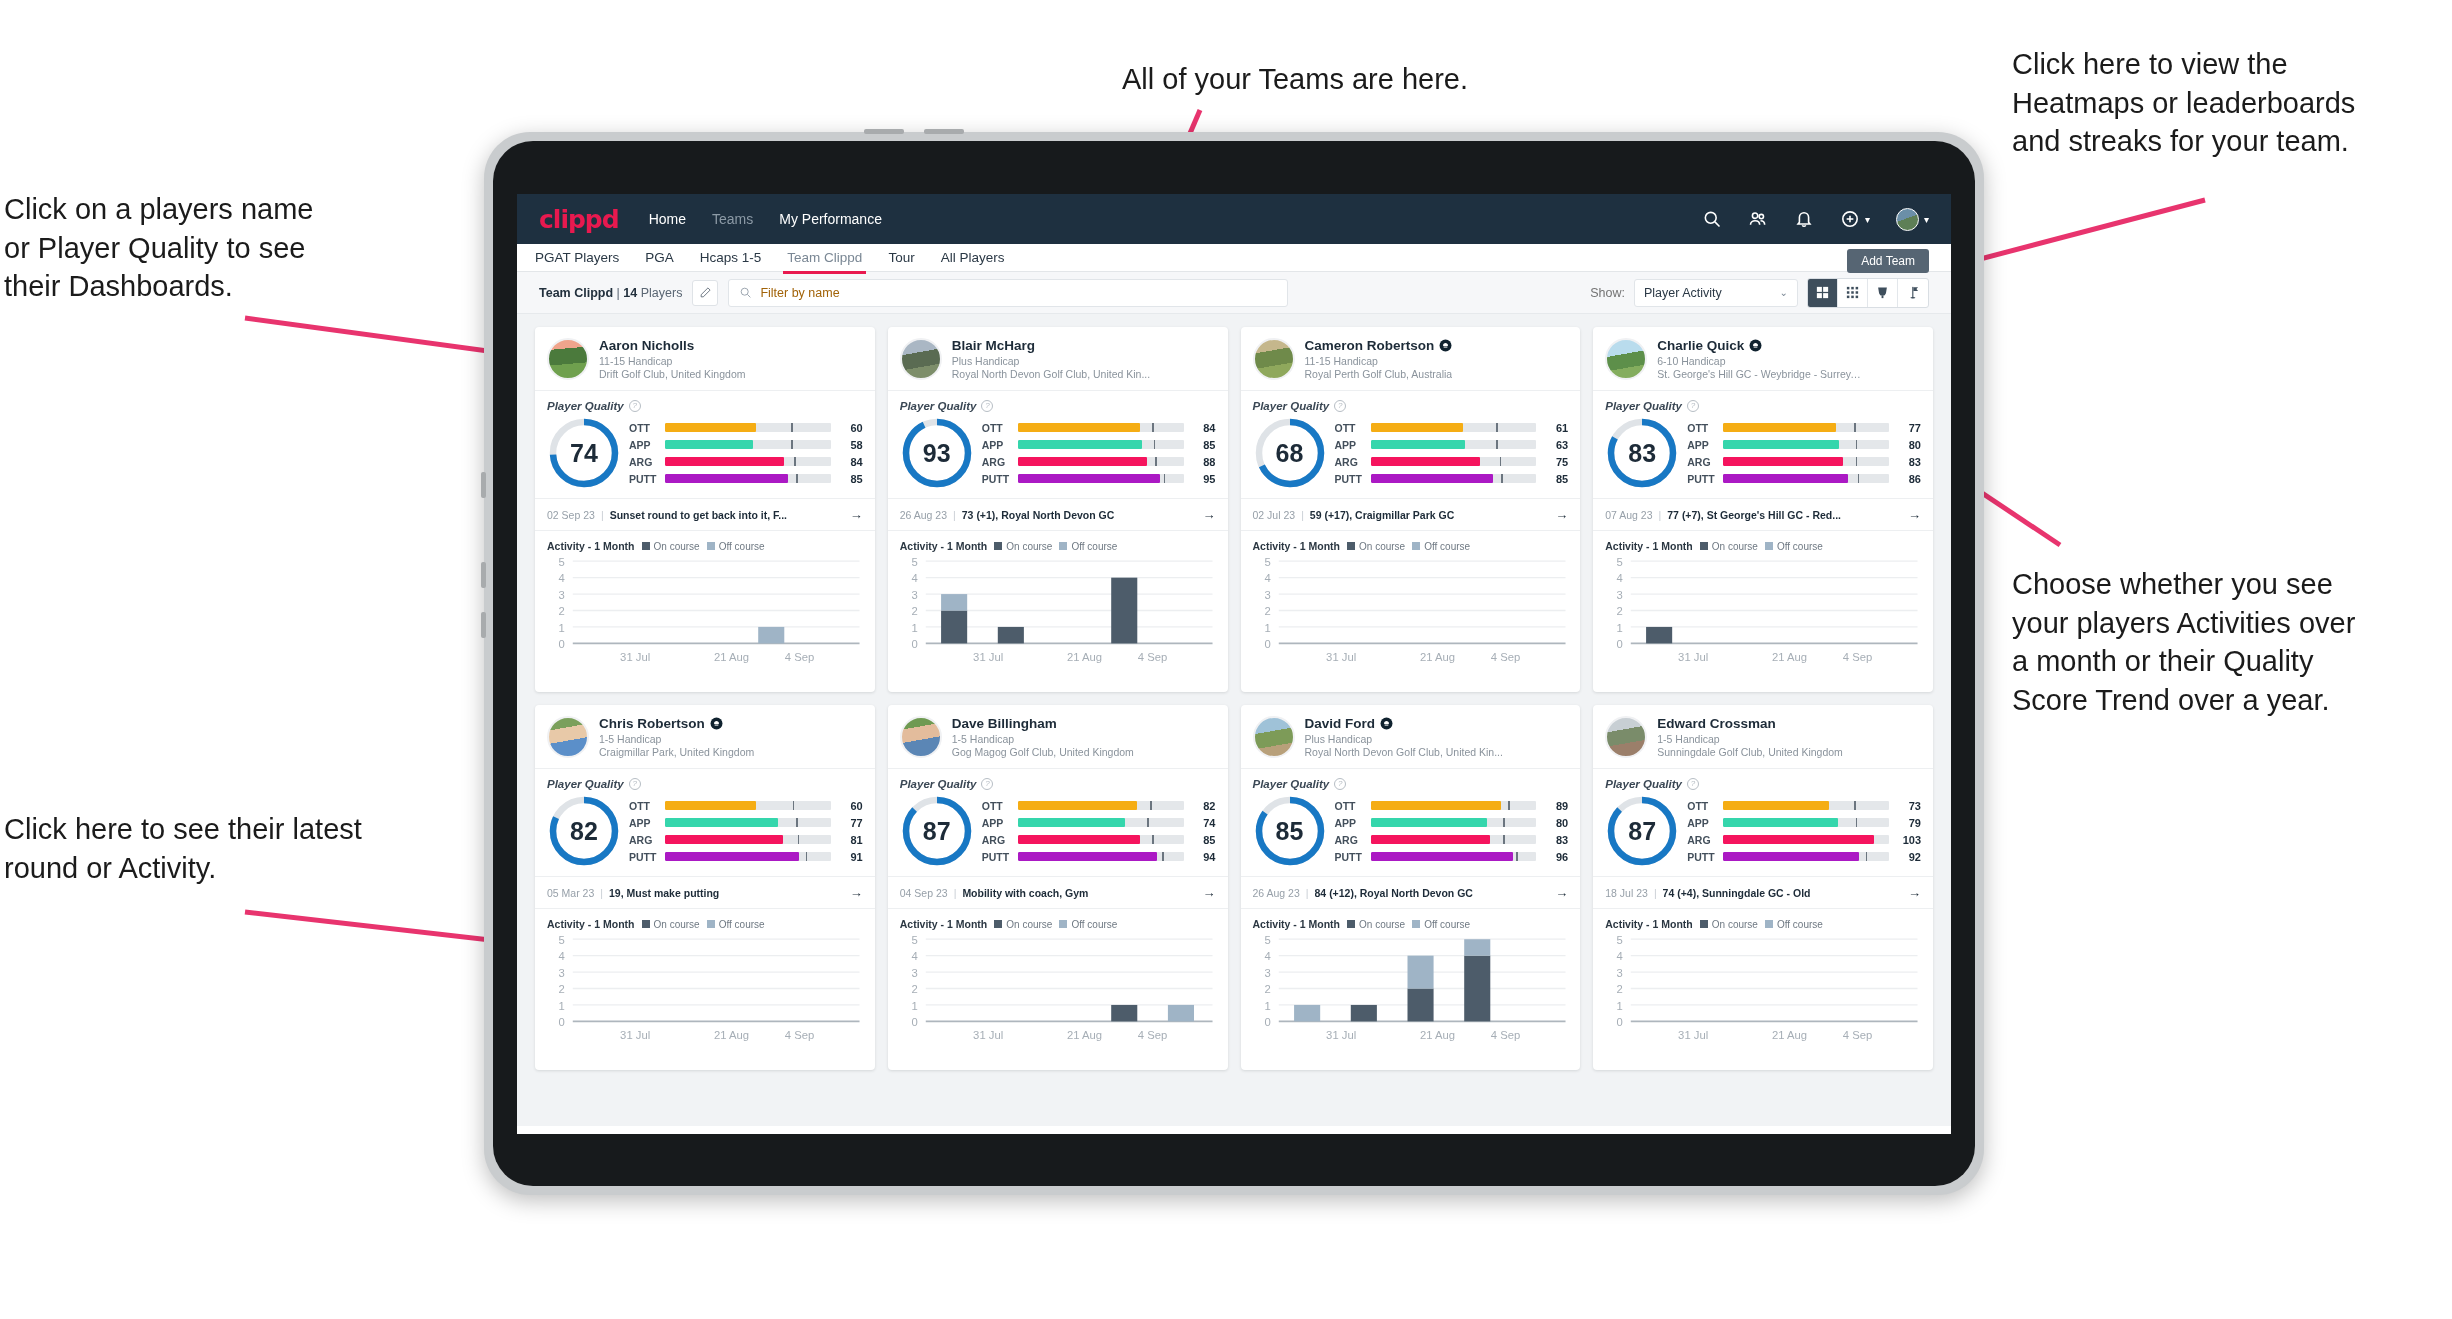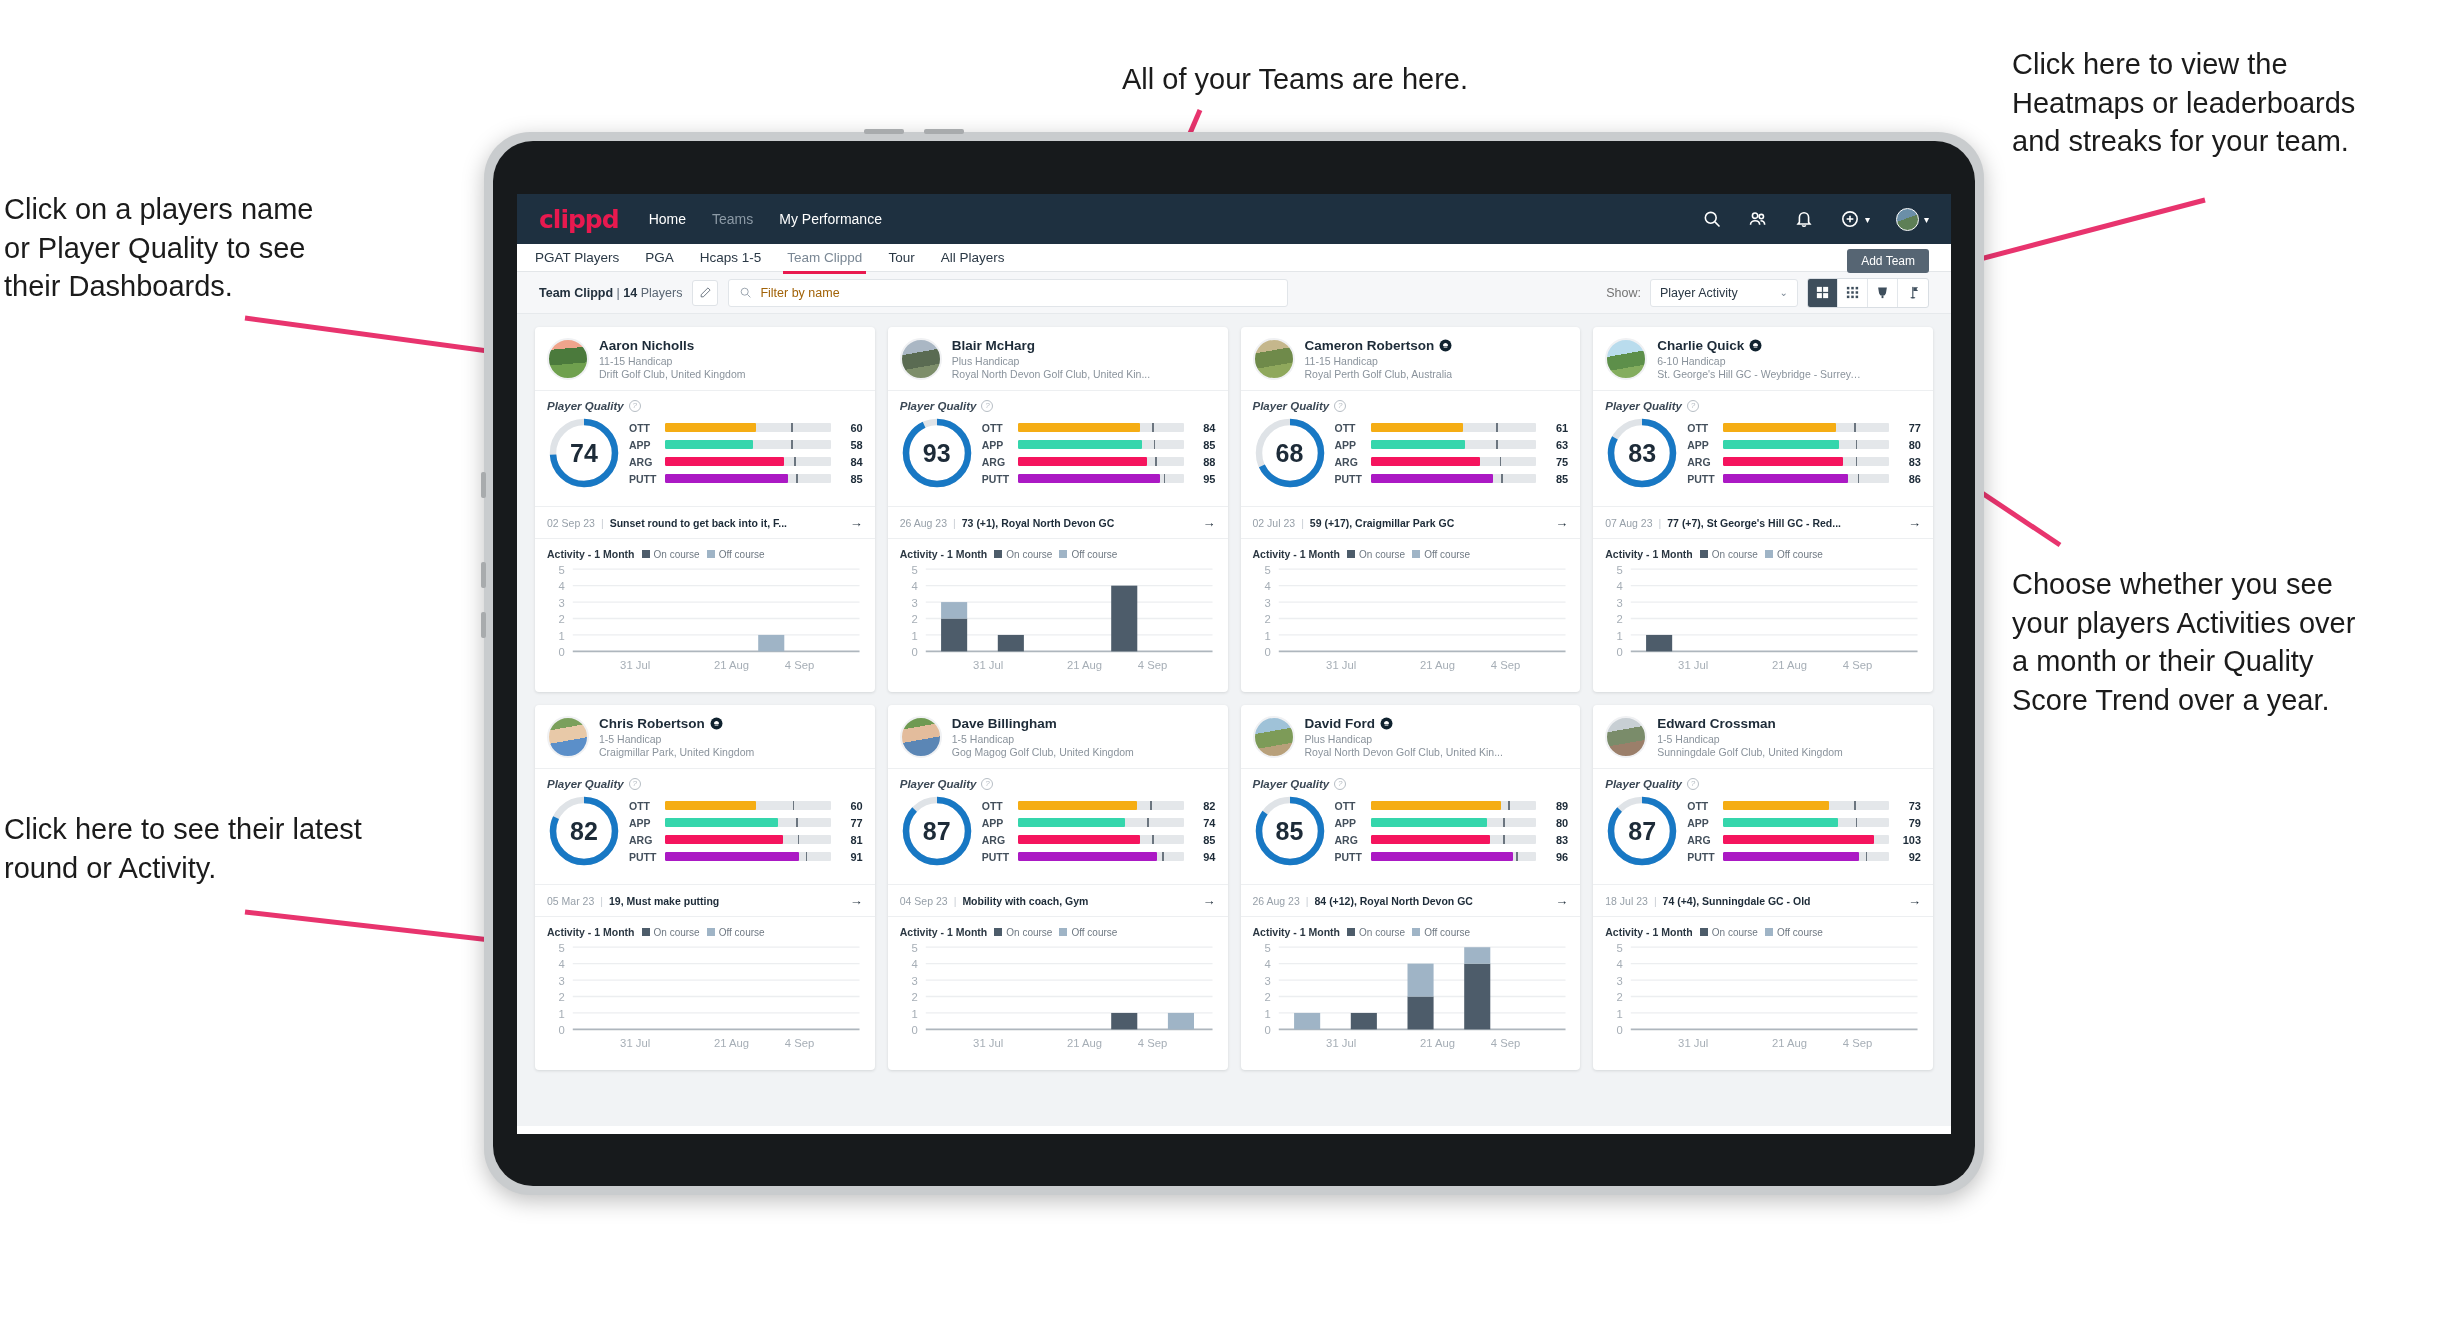--- a/index.html
+++ b/index.html
@@ -116,21 +116,21 @@
     flex: 1; height: 28px; background: #fff;
     border: 1px solid #e1e5e9; border-radius: 3px;
     display: flex; align-items: center; gap: 8px;
     padding: 0 10px; max-width: 560px;
   }
   .search-box svg { width: 13px; height: 13px; fill: none; stroke: #9aa4ae; stroke-width: 1.8; }
   .search-ph { color: #a16207; font-size: 12.5px; }
   .show-wrap { margin-left: auto; display: flex; align-items: center; gap: 9px; }
   .show-lbl { font-size: 12.5px; color: #737373; }
   .select {
-    width: 148px; height: 28px; background: #fff;
+    width: 164px; height: 28px; background: #fff;
     border: 1px solid #e1e5e9; border-radius: 3px;
     display: flex; align-items: center; padding: 0 9px;
     font-size: 12.5px; color: #2a3845;
   }
   .select .cv { margin-left: auto; color: #7a8794; font-size: 10px; }
   .viewtoggle { display: flex; border: 1px solid #d9dee3; border-radius: 3px; overflow: hidden; background: #fff; }
   .vt {
     width: 30px; height: 28px; display: flex;
     align-items: center; justify-content: center;
     border-right: 1px solid #e3e7eb;
@@ -198,21 +198,21 @@
     flex: 1; height: 9px; background: #e4e7ea;
     border-radius: 1px; position: relative; overflow: hidden;
   }
   .mfill { position: absolute; left: 0; top: 0; bottom: 0; border-radius: 1px; }
   .mtick { position: absolute; top: 0; bottom: 0; width: 1.6px; background: #6b757f; }
   .mval { font-size: 11px; font-weight: 700; color: #1d2b38; width: 26px; text-align: right; }
 
   .latest {
     display: flex; align-items: center; gap: 6px;
     padding: 8px 12px; border-top: 1px solid #edeff1; border-bottom: 1px solid #edeff1;
-    font-size: 10.5px; white-space: nowrap; overflow: hidden; margin-top: 8px;
+    font-size: 10.5px; white-space: nowrap; overflow: hidden;
   }
   .lt-date { color: #97a0a9; }
   .lt-sep { color: #c8ced4; }
   .lt-txt { color: #1d2b38; font-weight: 700; overflow: hidden; text-overflow: ellipsis; }
   .lt-arrow { margin-left: auto; color: #1d2b38; font-size: 13px; padding-left: 8px; }
 
   .act-head { display: flex; align-items: center; gap: 7px; padding: 9px 12px 4px 12px; }
   .act-title { font-size: 10.5px; font-weight: 700; color: #2b3742; }
   .lg { display: flex; align-items: center; gap: 4px; font-size: 10px; color: #6f7983; }
   .sw { width: 8px; height: 8px; display: inline-block; }

